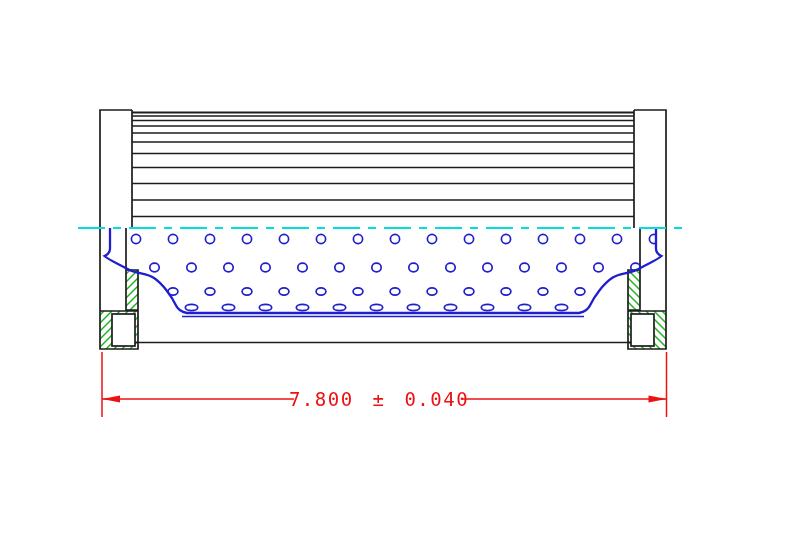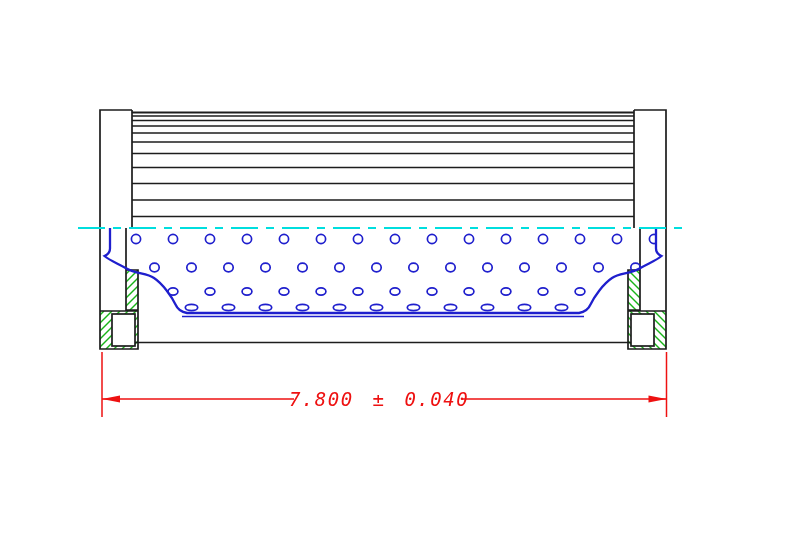--- a/index.html
+++ b/index.html
@@ -7,21 +7,20 @@
     padding: 0;
     background: #ffffff;
     font-family: "DejaVu Sans", sans-serif;
   }
   #stage {
     position: relative;
     width: 789px;
     height: 546px;
     background: var(--background, #fff);
     overflow: hidden;
-    font-style: italic;
   }
   svg { display: block; }
 
   .blk            { stroke: var(--outline); fill: none; stroke-width: 1.7; }
   .media-line     { stroke: var(--outline); fill: none; }
   .white-rect     { fill: #ffffff; stroke: var(--outline); stroke-width: 1.7; }
   .hatch line     { stroke: var(--green); stroke-width: 1.4; }
   .tub            { stroke: var(--blue); stroke-width: 2.3; fill: none; }
   .tub-inner      { stroke: var(--blue); stroke-width: 1.7; fill: none; }
   .hole           { stroke: var(--blue); stroke-width: 1.7; fill: none; }

